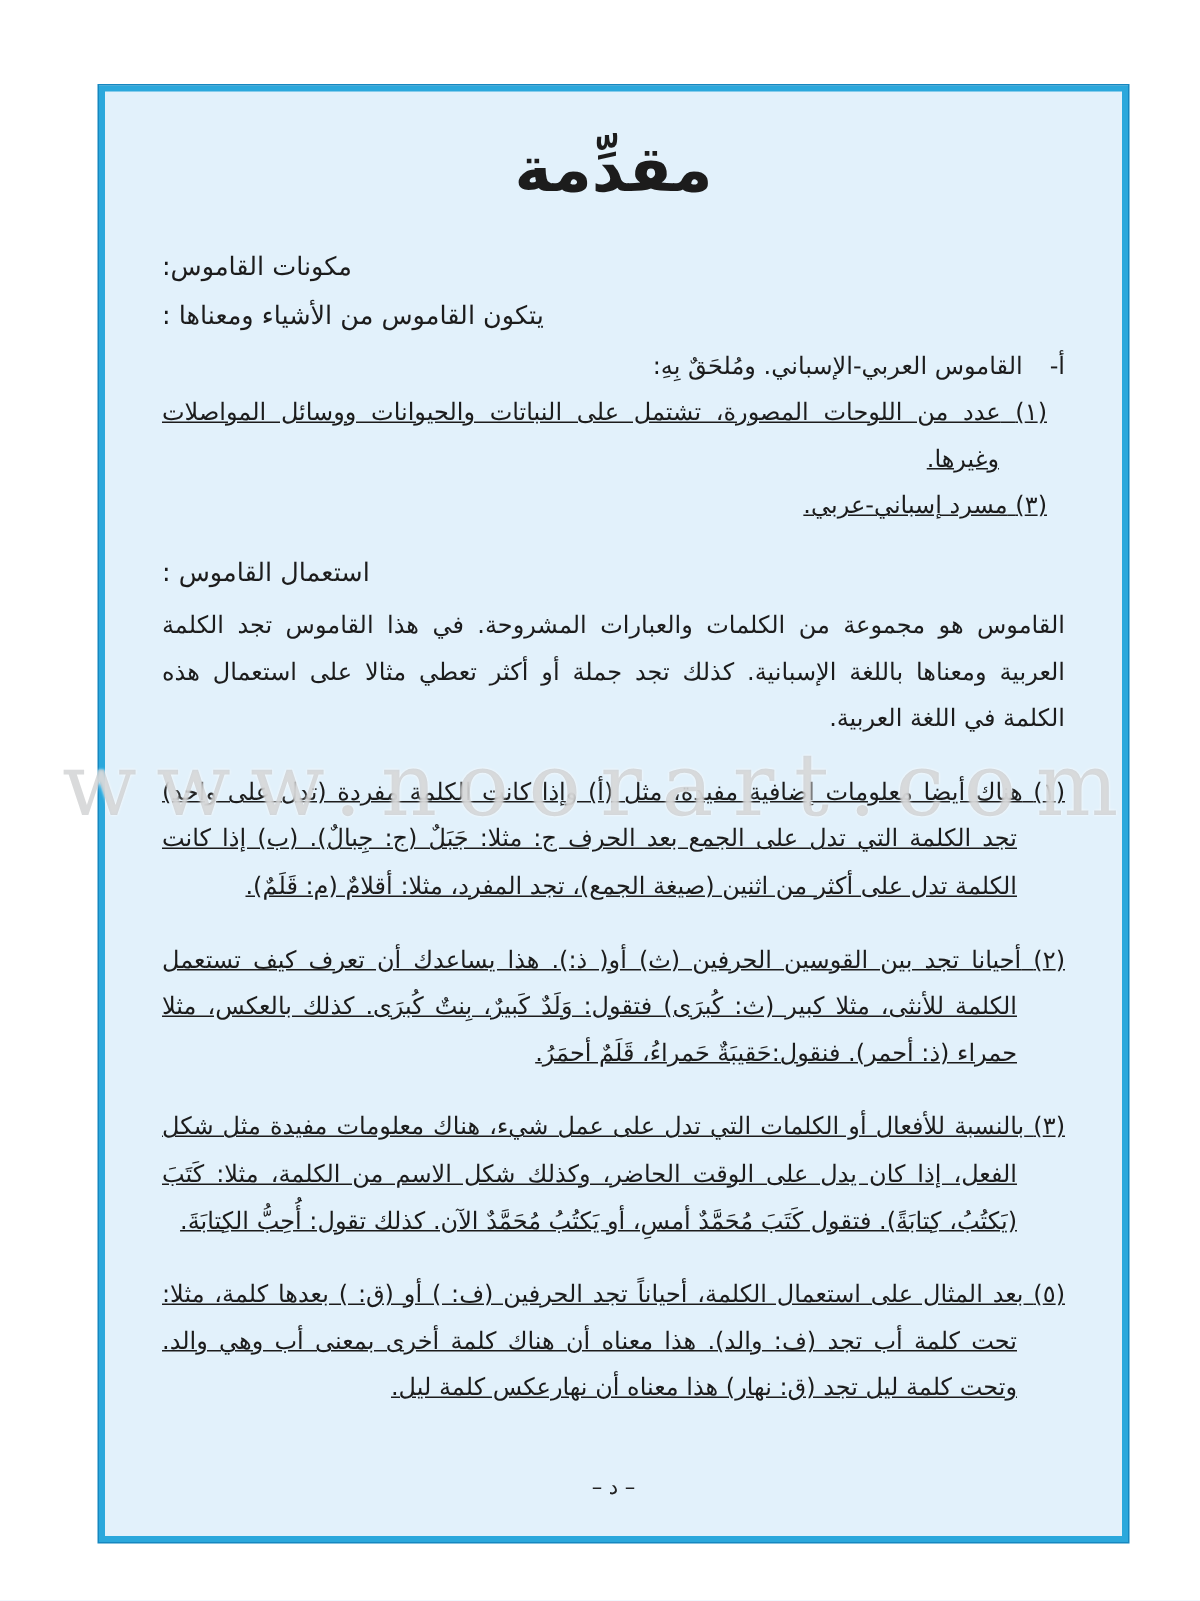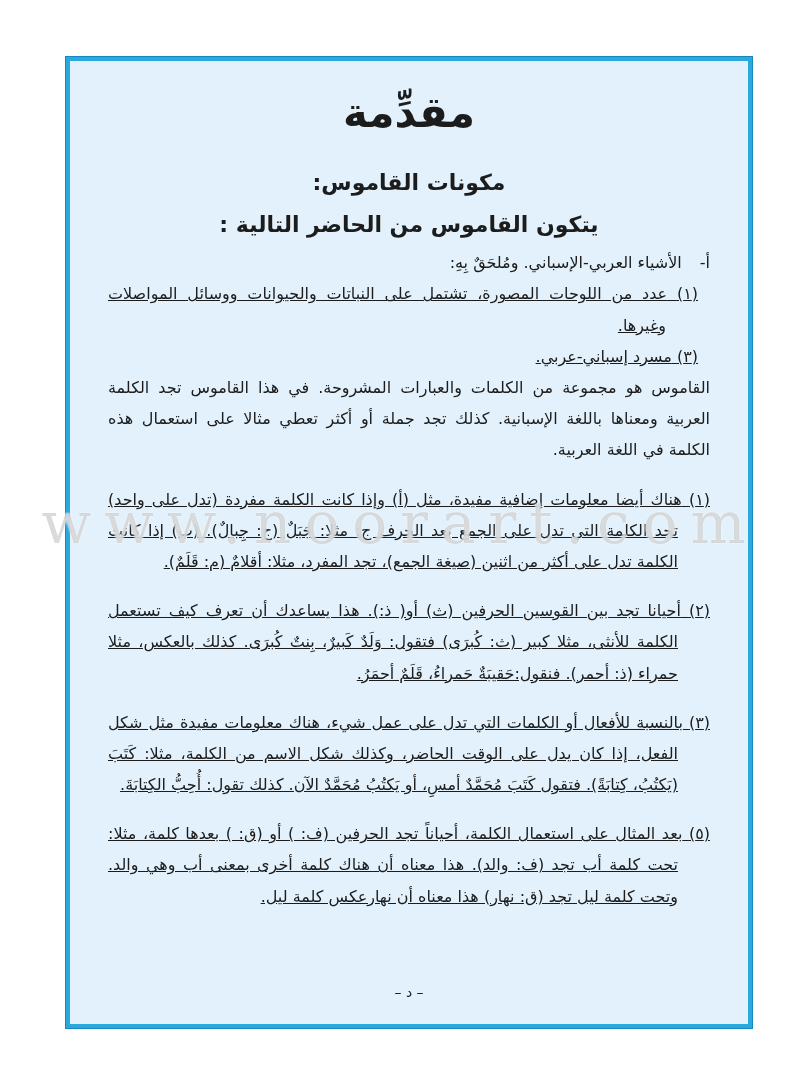--- a/index.html
+++ b/index.html
@@ -29,23 +29,23 @@
     text-align: justify;
   }
   .doc-title {
     font-size: 42px;
     font-weight: bold;
     text-align: center;
     line-height: 1.25;
     margin: 0 0 22px 0;
   }
   .h-section {
-    font-weight: bold;
-    font-size: 22px;
-    text-align: center;
+    font-weight: normal;
+    font-size: 17px;
+    text-align: left;
     margin: 0;
   }
   .h-section.gap-top { margin-top: 13px; }
   .h-section.gap-bottom { margin-bottom: 2px; }
   .item-a { margin: 0; }
   .item-a .marker { margin-left: 18px; }
   .sublist { margin-right: 12px; }
   .hang {
     padding-right: 32px;
     text-indent: -32px;
@@ -78,29 +78,30 @@
 </style>
 </head>
 <body>
 
 <div class="frame">
   <div class="content">
 
     <h1 class="doc-title">مقدِّمة</h1>
 
     <h2 class="h-section">مكونات القاموس:</h2>
-    <h3 class="h-section">يتكون القاموس من الحاضر التالية :</h3>
+    <h3 class="h-section">يتكون القاموس من الأشياء ومعناها :</h3>
 
-    <p class="item-a"><span class="marker">أ-</span><span>الأشياء العربي-الإسباني. ومُلحَقٌ بِهِ:</span></p>
+    <p class="item-a"><span class="marker">أ-</span><span>القاموس العربي-الإسباني. ومُلحَقٌ بِهِ:</span></p>
 
     <div class="sublist">
       <p class="hang"><span>(١)</span> <span>عدد من اللوحات المصورة، تشتمل على النباتات والحيوانات ووسائل المواصلات وغيرها.</span></p>
       <p class="hang"><span>(٣)</span> <span>مسرد إسباني-عربي.</span></p>
     </div>
 
+    <h2 class="h-section gap-top gap-bottom">استعمال القاموس :</h2>
     <p class="para">القاموس هو مجموعة من الكلمات والعبارات المشروحة. في هذا القاموس تجد الكلمة العربية ومعناها باللغة الإسبانية.  كذلك تجد جملة أو أكثر تعطي مثالا على استعمال هذه الكلمة في اللغة العربية.</p>
 
 
     <div>
       <p class="hang info-item"><span>(١)</span> <span>هناك أيضا معلومات إضافية مفيدة، مثل (أ) وإذا كانت الكلمة مفردة (تدل على واحد) تجد الكلمة التي تدل على الجمع بعد الحرف ج:  مثلا: جَبَلٌ (ج: جِبالٌ). (ب) إذا كانت الكلمة تدل على أكثر من اثنين (صيغة الجمع)، تجد المفرد، مثلا: أقلامٌ (م: قَلَمٌ).</span></p>
       <p class="hang info-item"><span>(٢)</span> <span>أحيانا تجد بين القوسين الحرفين (ث) أو( ذ:). هذا يساعدك أن تعرف كيف تستعمل الكلمة للأنثى، مثلا كبير (ث: كُبرَى) فتقول: وَلَدٌ كَبيرٌ، بِنتٌ كُبرَى. كذلك بالعكس، مثلا حمراء (ذ: أحمر). فنقول:حَقيبَةٌ حَمراءُ، قَلَمٌ أحمَرُ.</span></p>
       <p class="hang info-item"><span>(٣)</span> <span>بالنسبة للأفعال أو الكلمات التي تدل على عمل شيء، هناك معلومات مفيدة مثل شكل الفعل،  إذا كان يدل على الوقت الحاضر، وكذلك شكل الاسم من الكلمة، مثلا: كَتَبَ (يَكتُبُ، كِتابَةً). فتقول كَتَبَ مُحَمَّدٌ أمسِ، أو يَكتُبُ مُحَمَّدٌ الآن. كذلك تقول: أُحِبُّ الكِتابَةَ.</span></p>
       <p class="hang info-item"><span>(٥)</span> <span>بعد المثال على استعمال الكلمة، أحياناً تجد الحرفين (ف: ) أو (ق: ) بعدها كلمة، مثلا: تحت كلمة أب تجد (ف: والد). هذا معناه أن هناك كلمة أخرى بمعنى أب وهي والد.  وتحت كلمة ليل تجد (ق: نهار) هذا معناه أن نهارعكس كلمة ليل.</span></p>
     </div>
 

